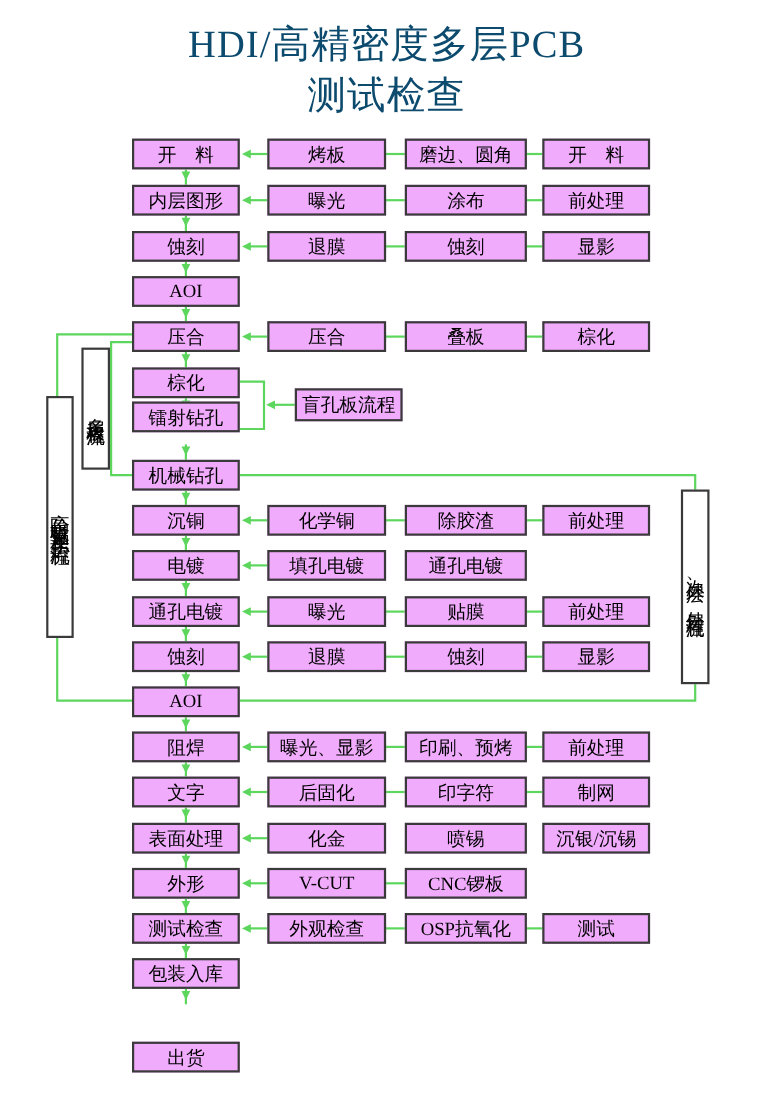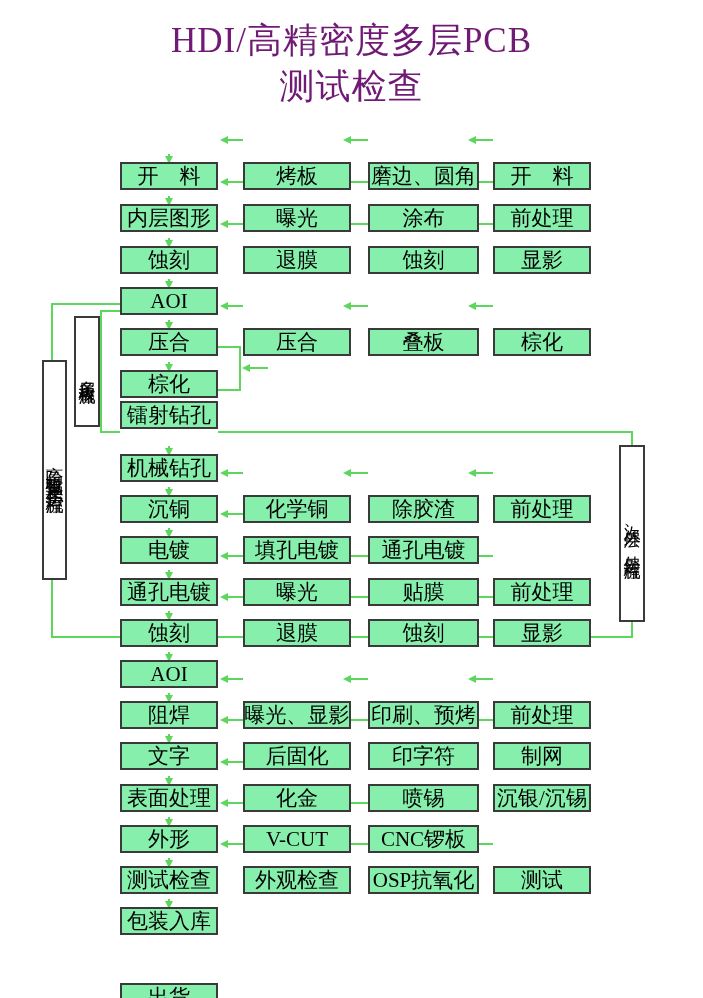--- a/index.html
+++ b/index.html
@@ -7,30 +7,30 @@
     position:relative;
     width:703px;height:998px;
     background:#ffffff;
     font-family:"Liberation Serif","DejaVu Serif",serif;
     color:#000;
     overflow:hidden;
   }
   .title{
     position:absolute;top:18px;left:0;width:703px;
     text-align:center;font-size:35px;line-height:46px;
-    color:#701a75;letter-spacing:1px;
+    color:#0c4a6e;letter-spacing:1px;
   }
   svg.connectors{position:absolute;left:0;top:0;z-index:0;}
   .cline{stroke:var(--green);stroke-width:2;fill:none;}
   .carrow{fill:var(--green);stroke:none;}
   .node{
     position:absolute;box-sizing:border-box;height:28px;
-    border:2px solid var(--border-col);background:#86efac;
+    border:2px solid var(--border-col);background:#f0abfc;
     display:flex;align-items:center;justify-content:center;
-    font-size:21px;z-index:1;white-space:nowrap;margin-top:36px;
+    font-size:17px;z-index:1;white-space:nowrap;
   }
   .c1{left:120px;width:98px}
   .c2{left:243px;width:108px}
   .c3{left:368px;width:111px}
   .c4{left:493px;width:98px}
   .r1{top:126px}.r2{top:168px}.r3{top:210px}.r4{top:251px}.r5{top:292px}
   .r6{top:334px}.r7{top:365px}.r8{top:418px}.r9{top:459px}.r10{top:500px}
   .r11{top:542px}.r12{top:583px}.r13{top:624px}.r14{top:665px}.r15{top:706px}
   .r16{top:748px}.r17{top:789px}.r18{top:830px}.r19{top:871px}.r20{top:947px}
   .blind{left:268px;top:353px;width:98px;height:30px;}
@@ -348,18 +348,19 @@
   <div class="node c4 r3">显影</div>
   <div class="node c4 r5">棕化</div>
   <div class="node c4 r9">前处理</div>
   <div class="node c4 r11">前处理</div>
   <div class="node c4 r12">显影</div>
   <div class="node c4 r14">前处理</div>
   <div class="node c4 r15">制网</div>
   <div class="node c4 r16">沉银/沉锡</div>
   <div class="node c4 r18">测试</div>
 
+  <div class="node blind">盲孔板流程</div>
 
   <div class="vlabel multilayer">多层板流程</div>
   <div class="vlabel buildup">高阶板重复积层流程</div>
   <div class="vlabel outer">次外层、外层流程</div>
 
 </div>
 
 </body></html>

